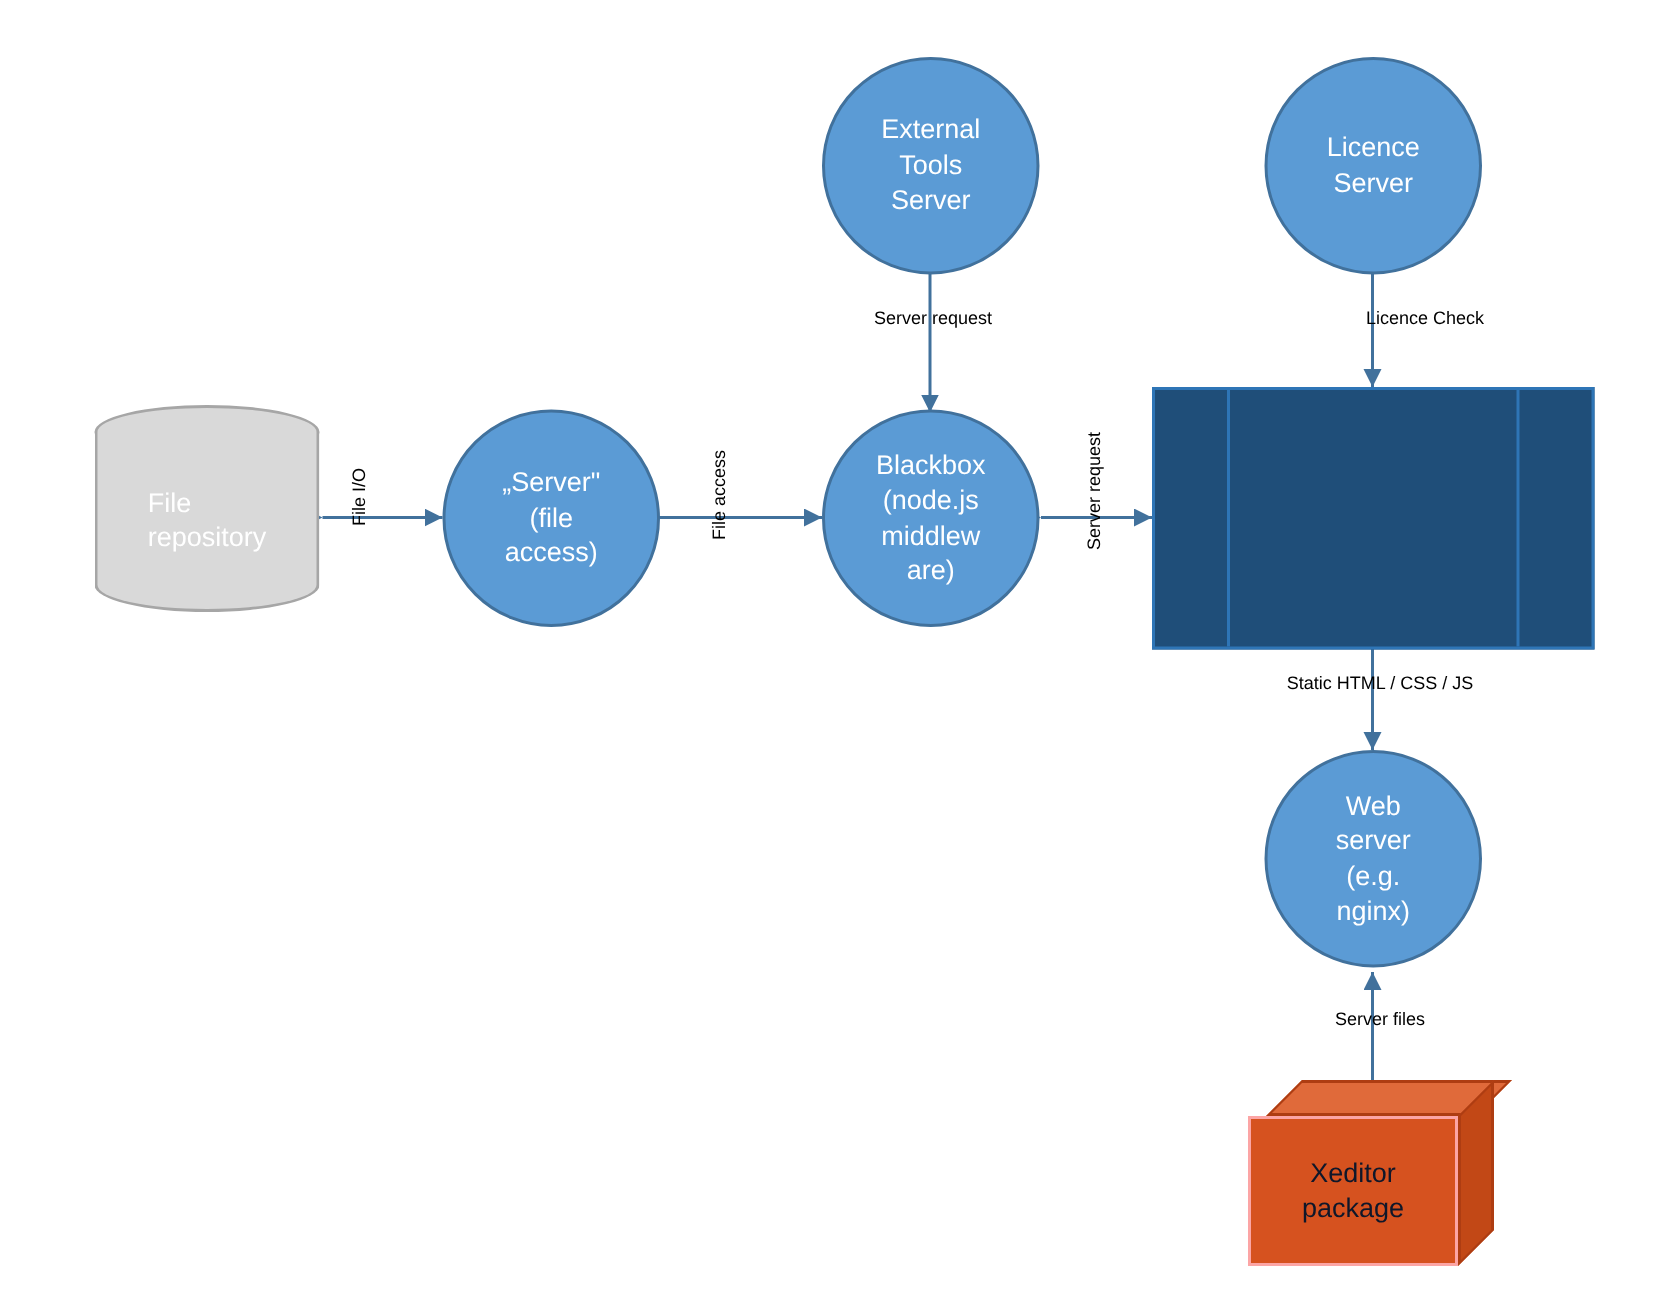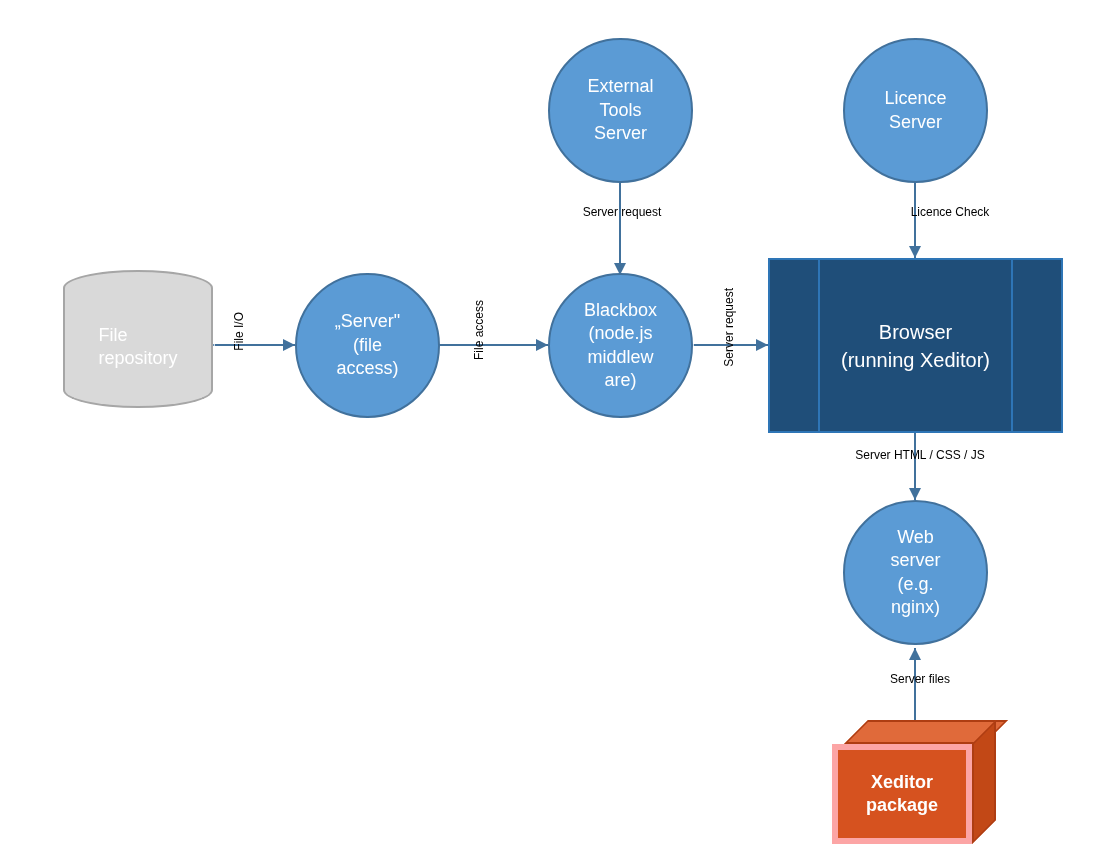--- a/index.html
+++ b/index.html
@@ -7,21 +7,21 @@
   .node { position: absolute; display: flex; align-items: center; justify-content: center; text-align: center; }
   .circle { border-radius: 50%; background: #5B9BD5; border: 2px solid #41719C; color: #fff; font-size: 18px; line-height: 1.3; }
   .cylinder { position: absolute; }
   .cylinder .cyl-body { width: 150px; height: 120px; background: #D9D9D9; border: 2px solid #A6A6A6; border-top: none; border-bottom-left-radius: 75px 18px; border-bottom-right-radius: 75px 18px; position: relative; display:flex; align-items:center; justify-content:center; }
   .cylinder .cyl-top { width: 150px; height: 36px; background: #D9D9D9; border: 2px solid #A6A6A6; border-radius: 50%; position: absolute; top: -18px; left: 0; }
   .cylinder .label { color: #fff; font-size: 18px; line-height:1.3; }
   .rect-browser { background: #1F4E79; border: 2px solid #2E75B6; color: #fff; font-size: 20px; line-height: 1.4; }
   .rect-browser .inner-line { position:absolute; top:0; bottom:0; width:2px; background:#2E75B6; }
   .cube { position: absolute; }
   .cube-face { position: absolute; }
-  .cube-front { width: 140px; height: 100px; background: #D6521F; border: 6px solid #fca5a5; display:flex; align-items:center; justify-content:center; color:#ffffff; font-size:18px; text-align:center; line-height:1.3;font-weight:bold; }
+  .cube-front { width: 140px; height: 100px; background: #D6521F; border: 2px solid #fca5a5; display:flex; align-items:center; justify-content:center; color:#0f172a; font-size:18px; text-align:center; line-height:1.3; }
   .cube-top { width: 140px; height: 24px; background: #E06A3A; border: 2px solid #AE3D12; transform: skewX(-45deg); transform-origin: bottom left; }
   .cube-side { width: 24px; height: 100px; background: #C24816; border: 2px solid #AE3D12; transform: skewY(-45deg); transform-origin: top left; }
   .edge-label { position: absolute; font-size: 12px; color: #000; text-align: center; }
   .edge-label.vertical { writing-mode: vertical-rl; transform: rotate(180deg); }
   svg.arrows { position:absolute; top:0; left:0; width:1113px; height:862px; pointer-events:none; }
   .arrow { stroke:#41719C; stroke-width:2; fill:none; marker-start:url(#ah); marker-end:url(#ah); }
   .arrow-single { stroke:#41719C; stroke-width:2; fill:none; marker-end:url(#ah); }
 </style>
 </head>
 <body>
@@ -60,34 +60,33 @@
   <span>External<br>Tools<br>Server</span>
 </div>
 
 <div class="node circle" style="left:843px; top:38px; width:145px; height:145px;">
   <span>Licence<br>Server</span>
 </div>
 
 <div class="node rect-browser" style="left:768px; top:258px; width:295px; height:175px; position:absolute;">
   <div class="inner-line" style="left:48px;"></div>
   <div class="inner-line" style="right:48px;"></div>
-  <span>Browser<br>(running Xeditor)</span>
 </div>
 
 <div class="node circle" style="left:843px; top:500px; width:145px; height:145px;">
   <span>Web<br>server<br>(e.g.<br>nginx)</span>
 </div>
 
 <div class="cube" style="left:832px; top:720px;">
   <div class="cube-face cube-top" style="left:12px; top:0;"></div>
   <div class="cube-face cube-side" style="left:140px; top:24px;"></div>
   <div class="cube-face cube-front" style="left:0; top:24px;">
     <span>Xeditor<br>package</span>
   </div>
 </div>
 
 <div class="edge-label vertical" style="left:232px; top:312px;">File I/O</div>
 <div class="edge-label vertical" style="left:472px; top:300px;">File access</div>
 <div class="edge-label vertical" style="left:722px; top:288px;">Server request</div>
 <div class="edge-label" style="left:562px; top:205px; width:120px;">Server request</div>
 <div class="edge-label" style="left:860px; top:205px; width:120px;margin-left:30px;">Licence Check</div>
-<div class="edge-label" style="left:820px; top:448px; width:200px;">Server HTML / CSS / JS</div>
+<div class="edge-label" style="left:820px; top:448px; width:200px;">Static HTML / CSS / JS</div>
 <div class="edge-label" style="left:875px; top:672px; width:90px;">Server files</div>
 
 </body></html>

